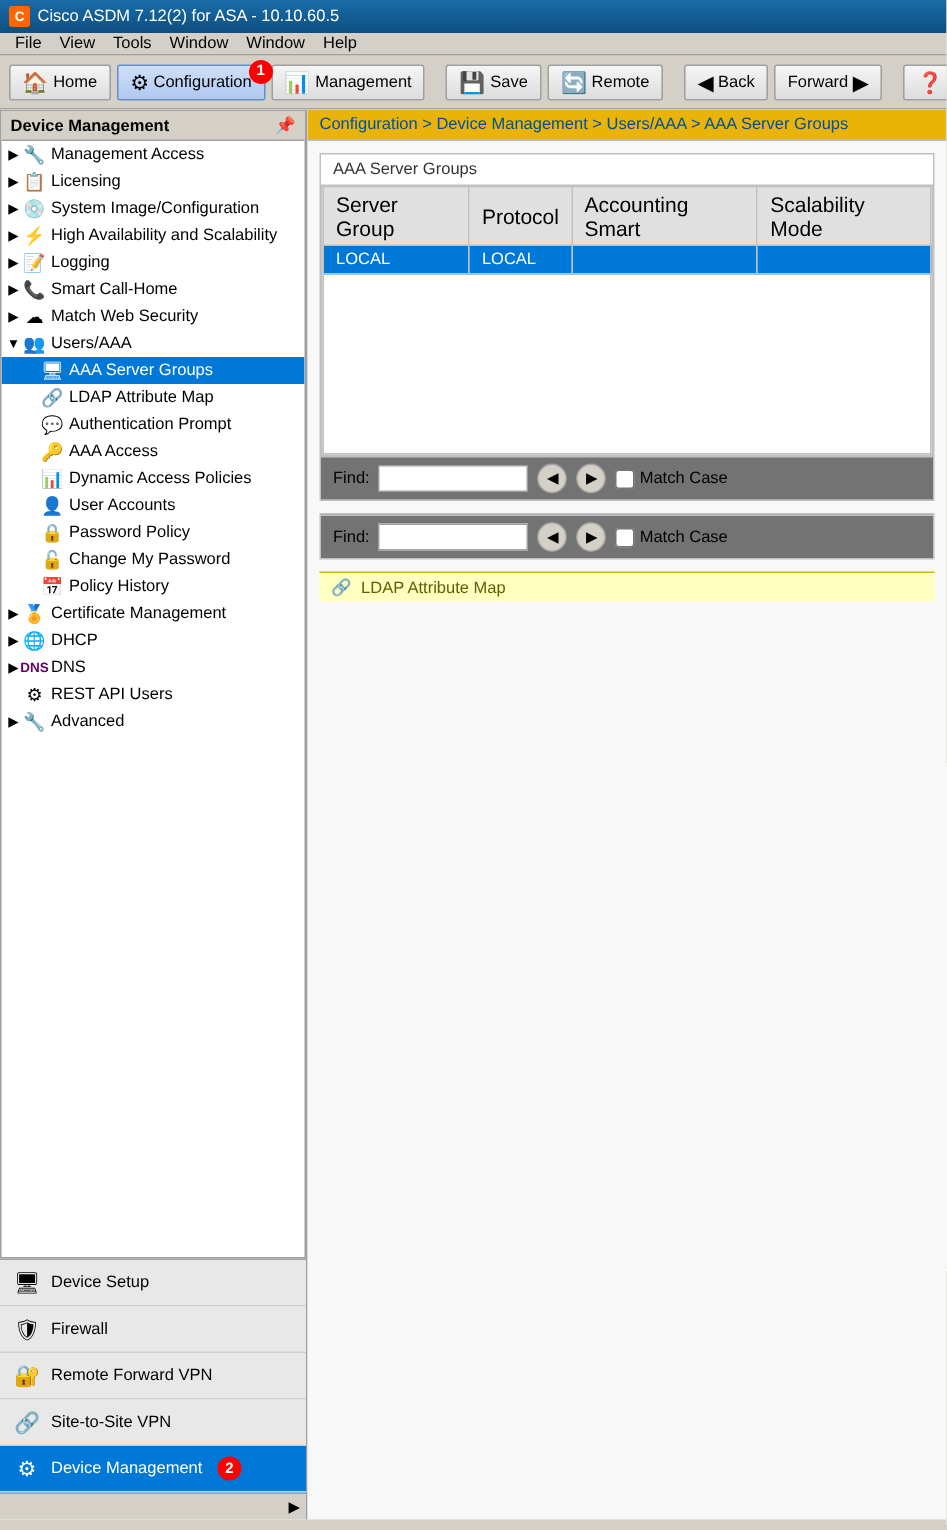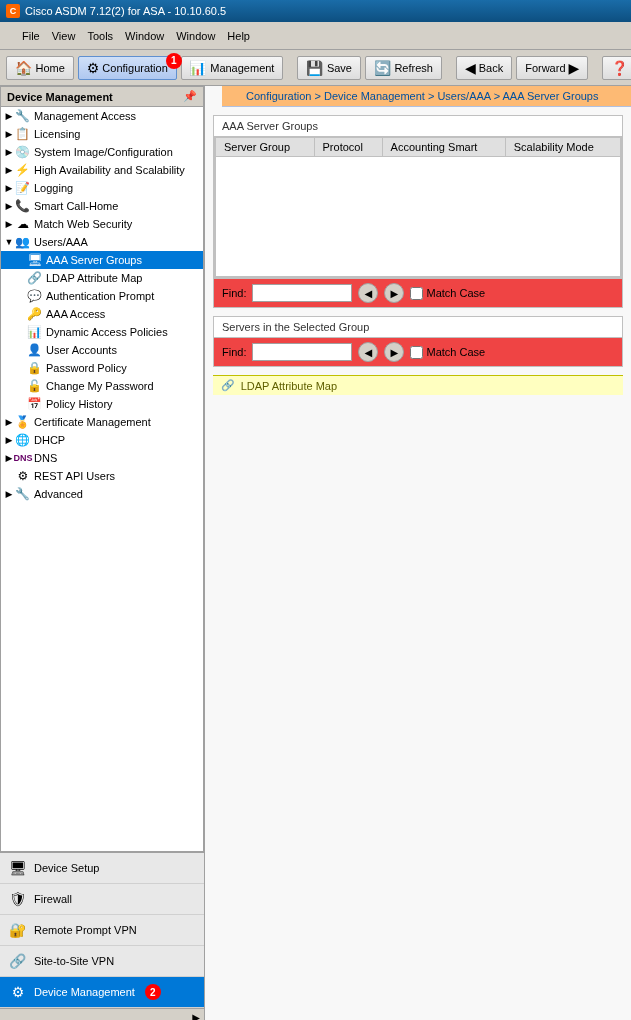--- a/index.html
+++ b/index.html
@@ -3,21 +3,21 @@
   <meta charset="utf-8">
   <style>
     * { margin: 0; padding: 0; box-sizing: border-box; }
     body { font-family: 'Segoe UI', Tahoma, Geneva, Verdana, sans-serif; font-size: 11px; background: #d4d0c8; width: 631px; height: 1020px; overflow: hidden; }
     
     
     .title-bar { background: linear-gradient(to bottom, #1a6ca8, #0d4f80); color: white; padding: 3px 6px; font-size: 11px; display: flex; align-items: center; gap: 5px; height: 22px; }
     .title-bar .app-icon { width: 14px; height: 14px; background: #ff6600; border-radius: 2px; display: flex; align-items: center; justify-content: center; font-size: 9px; color: white; font-weight: bold; }
     
     
-    .menu-bar { background: #d4d0c8; border-bottom: 1px solid #a0a0a0; display: flex; align-items: center; padding: 2px 16px; height: 28px; }
+    .menu-bar { background: #d4d0c8; border-bottom: 1px solid #a0a0a0; display: flex; align-items: center; padding: 2px 4px; height: 15px; }
     .menu-item { padding: 2px 6px; font-size: 11px; cursor: pointer; }
     
     
     .toolbar { background: #d4d0c8; border-bottom: 1px solid #a0a0a0; display: flex; align-items: center; padding: 3px 6px; gap: 4px; height: 36px; }
     .toolbar-btn { display: flex; align-items: center; gap: 3px; padding: 3px 8px; border: 1px solid #a0a0a0; background: linear-gradient(to bottom, #f5f5f5, #ddd); cursor: pointer; font-size: 11px; border-radius: 2px; }
     .toolbar-btn.active { background: linear-gradient(to bottom, #d0e0f8, #b0c8f0); border-color: #6090d0; }
     .toolbar-separator { width: 1px; background: #a0a0a0; height: 24px; margin: 0 3px; }
     
     
     .main-layout { display: flex; height: calc(1020px - 80px); }
@@ -36,34 +36,34 @@
     .tree-label { font-size: 11px; }
     
     
     .bottom-nav { border-top: 1px solid #a0a0a0; }
     .bottom-nav-item { display: flex; align-items: center; gap: 6px; padding: 5px 8px; cursor: pointer; font-size: 11px; border-bottom: 1px solid #d0d0d0; background: #e8e8e8; }
     .bottom-nav-item.active { background: #0078d7; color: white; }
     .bottom-nav-item .nav-icon { width: 20px; height: 20px; border-radius: 3px; display: flex; align-items: center; justify-content: center; font-size: 14px; }
     
     
     .content { flex: 1; background: #f8f8f8; display: flex; flex-direction: column; overflow: hidden; }
-    .breadcrumb { background: #fdba74; border-bottom: 1px solid #b0c0e0; padding: 4px 24px; font-size: 11px; color: #0050a0; margin-left: 17px; }
+    .breadcrumb { background: #eab308; border-bottom: 1px solid #b0c0e0; padding: 4px 8px; font-size: 11px; color: #0050a0; }
     
     .content-body { flex: 1; overflow-y: auto; padding: 8px; display: flex; flex-direction: column; gap: 8px; }
     
     .panel { background: white; border: 1px solid #c0c0c0; }
     .panel-title { font-size: 11px; font-weight: normal; padding: 4px 8px; color: #333; }
     
     .table-container { border: 1px solid #c0c0c0; }
     .data-table { width: 100%; border-collapse: collapse; font-size: 11px; }
-    .data-table th { background: #e0e0e0; border: 1px solid #c0c0c0; padding: 3px 8px; text-align: left; font-weight: normal; font-size: 11px; }
+    .data-table th { background: #e0e0e0; border: 1px solid #c0c0c0; padding: 3px 8px; text-align: left; font-weight: normal; font-size: 14px; }
     .data-table td { border: 1px solid #c0c0c0; padding: 3px 8px; font-size: 11px; }
     .data-table tr.selected td { background: #0078d7; color: white; }
     
-    .find-bar { display: flex; align-items: center; gap: 6px; padding: 4px 8px; background: #ef4444; border-top: 1px solid #c0c0c0; font-size: 11px; }
+    .find-bar { display: flex; align-items: center; gap: 6px; padding: 4px 8px; background: #737373; border-top: 1px solid #c0c0c0; font-size: 11px; }
     .find-input { border: 1px solid #a0a0a0; padding: 2px 4px; width: 100px; font-size: 11px; background: white; }
     .find-btn { width: 20px; height: 20px; border: 1px solid #a0a0a0; background: #d4d0c8; display: flex; align-items: center; justify-content: center; cursor: pointer; font-size: 10px; border-radius: 50%; }
     .checkbox-label { display: flex; align-items: center; gap: 3px; font-size: 11px; }
     .num-circle { background: red; color: white; border-radius: 50%; width: 16px; height: 16px; font-size: 10px; font-weight: bold; display: flex; align-items: center; justify-content: center; position: absolute; top: -4px; right: -6px; }
     .icon-gear { color: #606060; }
     
     .ldap-bar { background: #ffffc0; border-top: 1px solid #c0c000; padding: 3px 8px; font-size: 11px; color: #606000; display: flex; align-items: center; gap: 6px; }
 
     
     ::-webkit-scrollbar { width: 12px; }
@@ -101,21 +101,21 @@
     <span style="font-size:14px;">📊</span>
     <span>Management</span>
   </div>
   <div class="toolbar-separator"></div>
   <div class="toolbar-btn">
     <span style="font-size:14px;">💾</span>
     <span>Save</span>
   </div>
   <div class="toolbar-btn">
     <span style="font-size:14px;">🔄</span>
-    <span>Refresh</span>
+    <span>Remote</span>
   </div>
   <div class="toolbar-separator"></div>
   <div class="toolbar-btn">
     <span style="font-size:14px;">◀</span>
     <span>Back</span>
   </div>
   <div class="toolbar-btn">
     <span>Forward</span>
     <span style="font-size:14px;">▶</span>
   </div>
@@ -253,21 +253,21 @@
       <div class="bottom-nav-item">
         <span class="nav-icon">🖥</span>
         <span>Device Setup</span>
       </div>
       <div class="bottom-nav-item">
         <span class="nav-icon">🛡</span>
         <span>Firewall</span>
       </div>
       <div class="bottom-nav-item">
         <span class="nav-icon">🔐</span>
-        <span>Remote Prompt VPN</span>
+        <span>Remote Forward VPN</span>
       </div>
       <div class="bottom-nav-item">
         <span class="nav-icon">🔗</span>
         <span>Site-to-Site VPN</span>
       </div>
       <div class="bottom-nav-item active" style="position:relative;">
         <span class="nav-icon">⚙</span>
         <span>Device Management</span>
         <span style="background:red; color:white; border-radius:50%; width:16px; height:16px; font-size:10px; font-weight:bold; display:flex; align-items:center; justify-content:center; margin-left:4px;">2</span>
       </div>
@@ -288,40 +288,45 @@
           <table class="data-table">
             <thead>
               <tr>
                 <th>Server Group</th>
                 <th>Protocol</th>
                 <th>Accounting Smart</th>
                 <th>Scalability Mode</th>
               </tr>
             </thead>
             <tbody>
+              <tr class="selected">
+                <td>LOCAL</td>
+                <td>LOCAL</td>
+                <td></td>
+                <td></td>
+              </tr>
               <tr style="height:120px;">
                   <td colspan="4"></td>
                 </tr>
             </tbody>
           </table>
         </div>
         <div class="find-bar">
           <span>Find:</span>
           <input type="text" class="find-input" value="" style="">
           <button class="find-btn">◀</button>
           <button class="find-btn">▶</button>
           <label class="checkbox-label">
             <input type="checkbox" style="">
             <span>Match Case</span>
           </label>
         </div>
       </div>
 
       <div class="panel">
-        <div class="panel-title">Servers in the Selected Group</div>
         <div class="find-bar">
           <span>Find:</span>
           <input type="text" class="find-input" value="" style="">
           <button class="find-btn">◀</button>
           <button class="find-btn">▶</button>
           <label class="checkbox-label">
             <input type="checkbox" style="">
             <span>Match Case</span>
           </label>
         </div>

